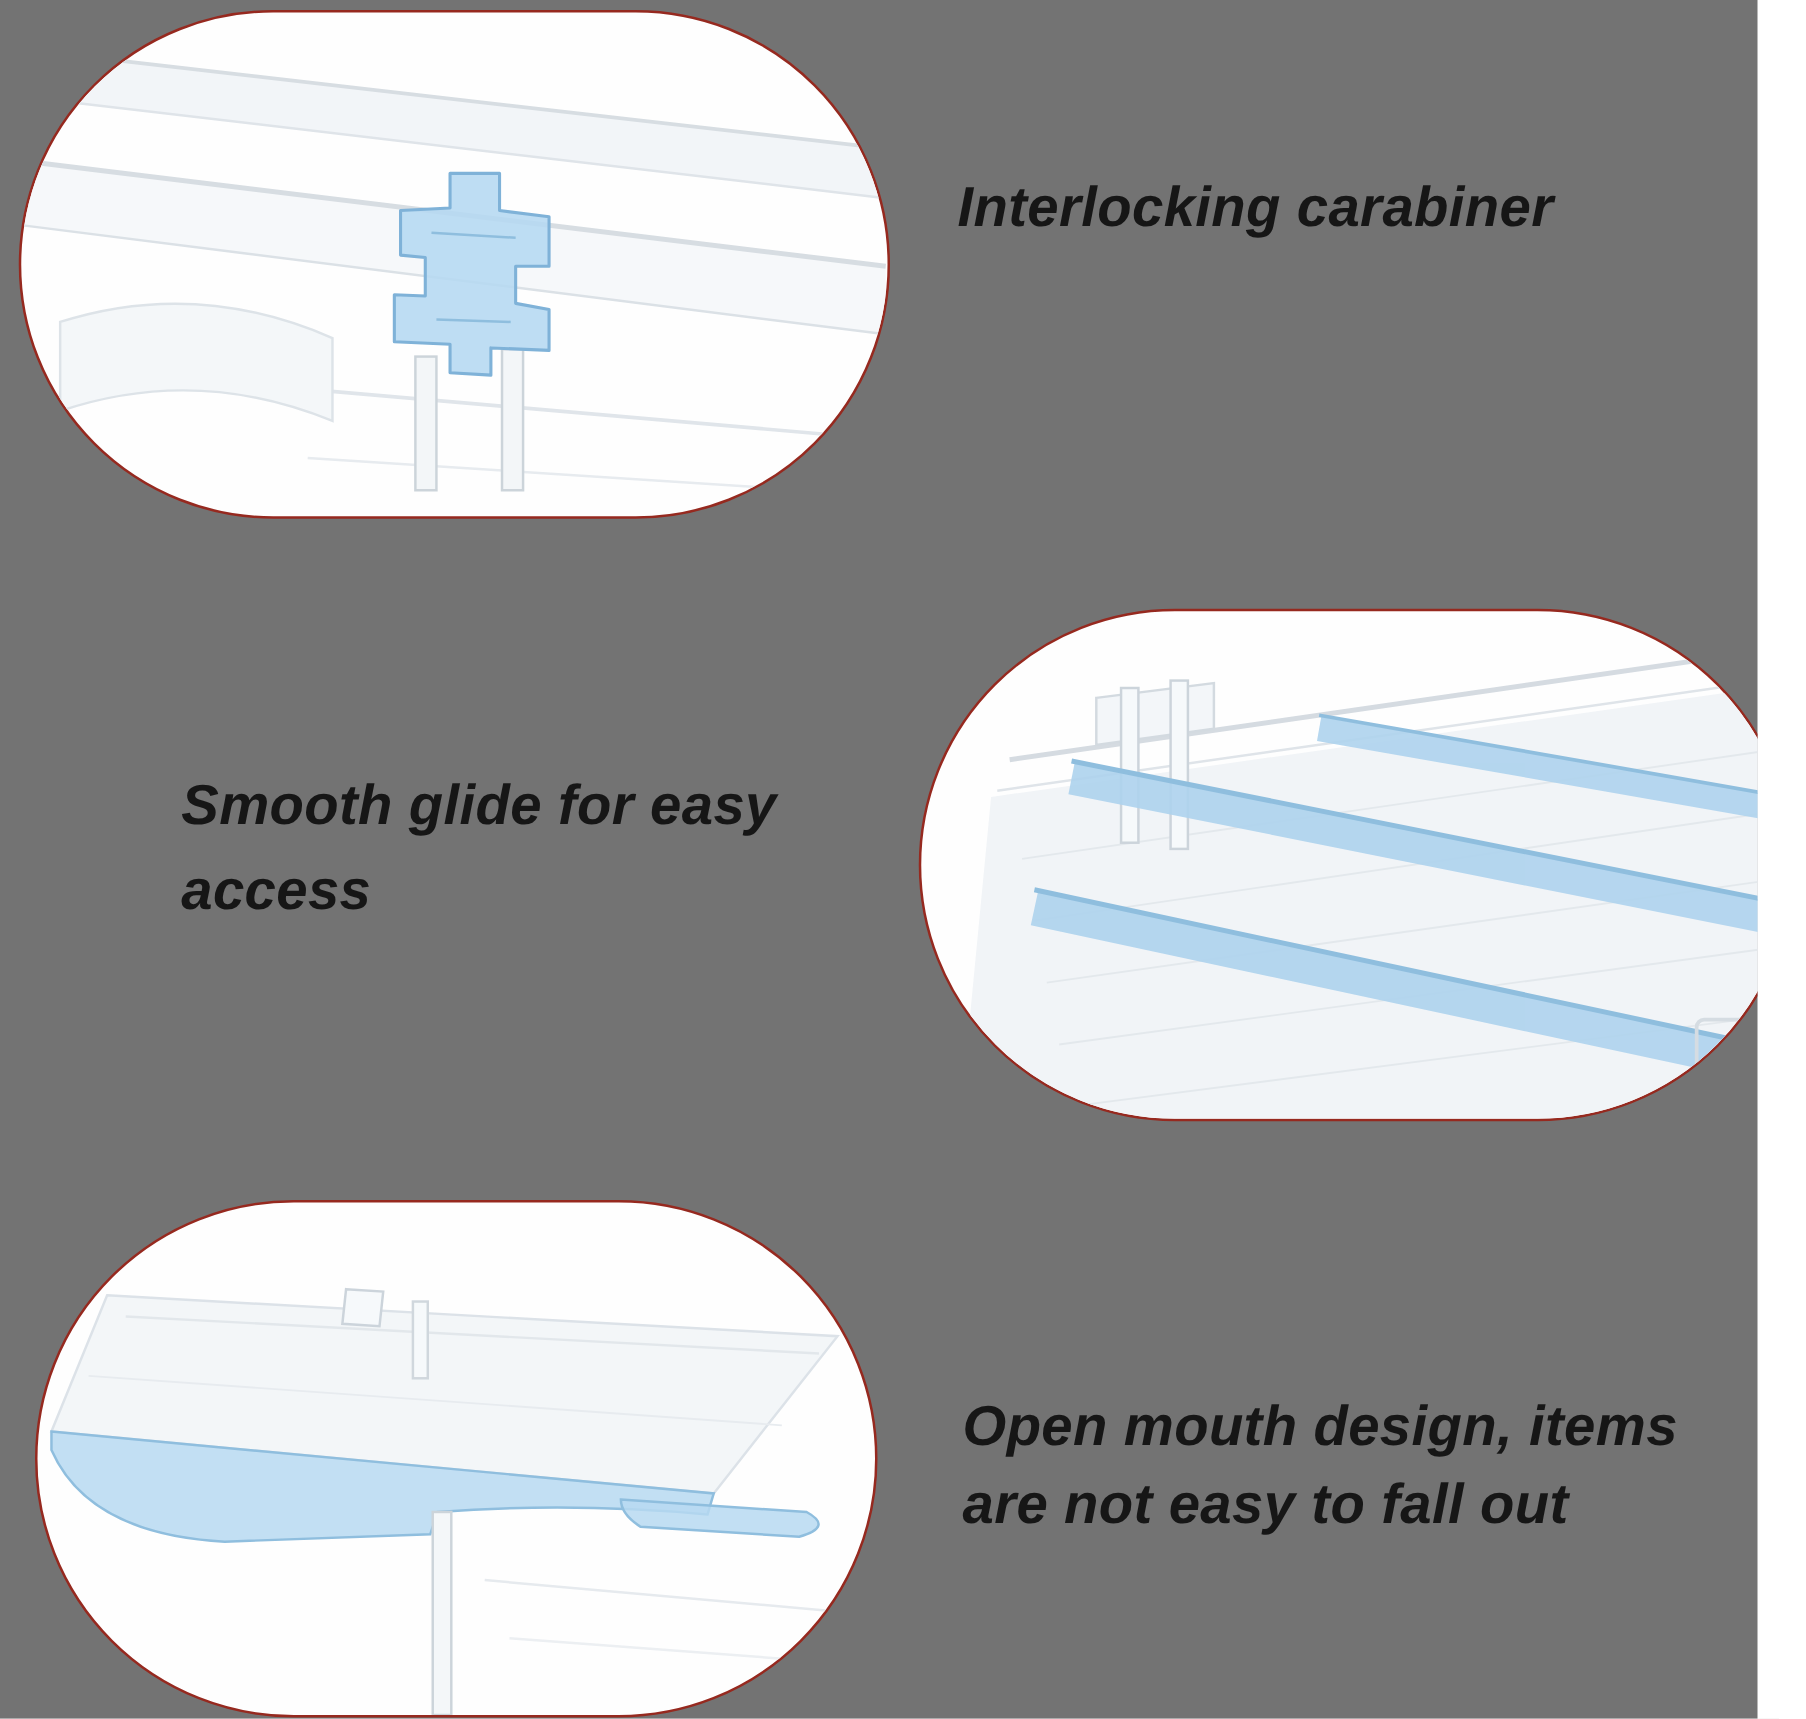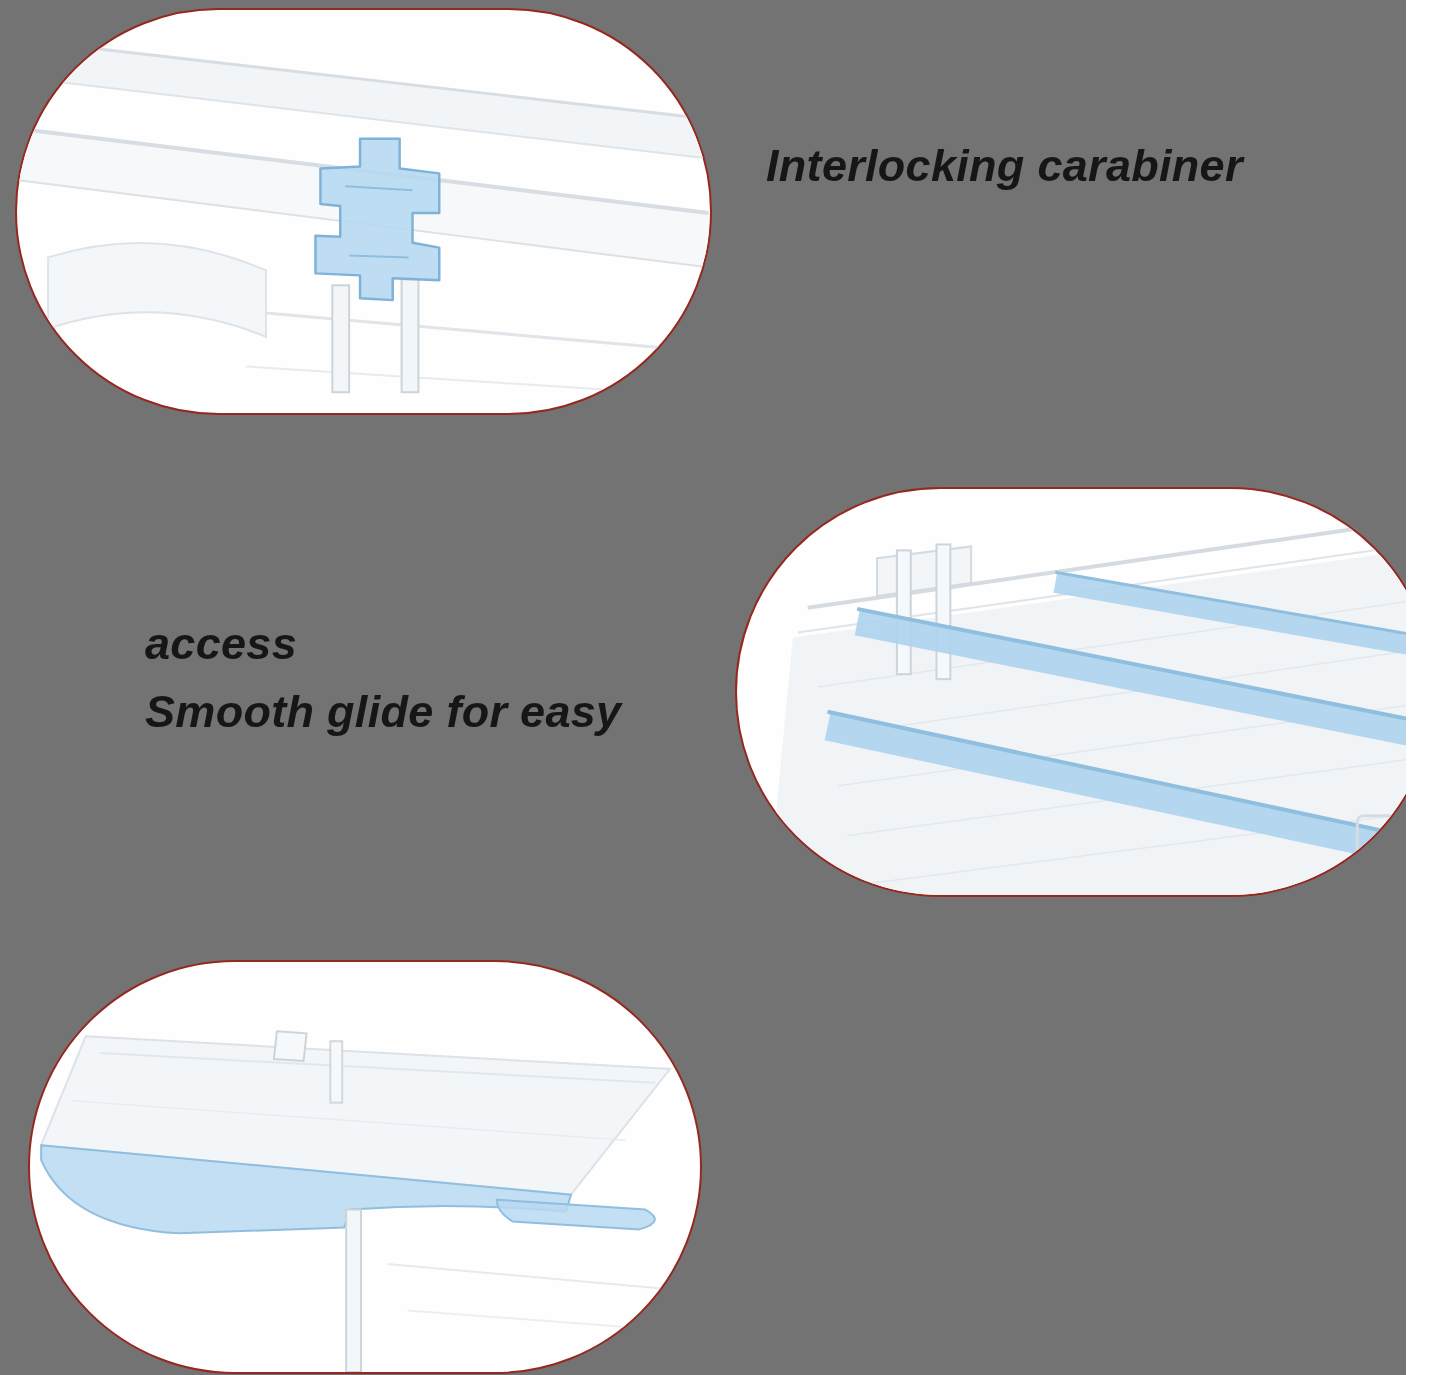--- a/index.html
+++ b/index.html
@@ -100,22 +100,22 @@
         <line x1="120" y1="121" x2="720" y2="241" stroke="#8fbede" stroke-width="4"></line>
         <line x1="90" y1="240" x2="720" y2="375" stroke="#aed3ee" stroke-width="28" opacity="0.9"></line>
         <line x1="90" y1="225" x2="720" y2="360" stroke="#8fbede" stroke-width="4"></line>
       </g>
 
       <line x1="688" y1="55" x2="700" y2="410" stroke="#d8dee4" stroke-width="3"></line>
       <rect x="625" y="330" width="44" height="60" rx="6" fill="none" stroke="#d5dce2" stroke-width="3"></rect>
     </svg>
   </div>
   <div class="caption" id="caption-2">
+    <span class="line">Smooth glide for easy</span>
     <span class="line">access</span>
-    <span class="line">Smooth glide for easy</span>
   </div>
 
   <div class="pill" id="pill-3">
     <svg viewBox="0 0 674 414" aria-hidden="true">
 
       <polygon points="55,75 645,108 545,235 10,185" fill="#f3f6f8" stroke="#dce2e8" stroke-width="2"></polygon>
       <line x1="70" y1="92" x2="630" y2="122" stroke="#e2e7eb" stroke-width="2"></line>
       <line x1="40" y1="140" x2="600" y2="180" stroke="#e7ebef" stroke-width="1.5"></line>
 
       <path d="M248,70 l30,2 l-3,28 l-30,-2 z" fill="#f6f9fb" stroke="#ccd4db" stroke-width="2"></path>
@@ -124,15 +124,17 @@
       <path d="M10,185 L545,235 L540,252 Q430,242 322,250 L316,268 L150,274 Q40,268 10,200 Z" fill="#b7d9f1" fill-opacity="0.85" stroke="#8fbede" stroke-width="2"></path>
       <path d="M470,240 L620,250 Q642,262 614,270 L486,262 Q470,252 470,240 Z" fill="#b7d9f1" fill-opacity="0.85" stroke="#8fbede" stroke-width="2"></path>
 
       <rect x="318" y="250" width="15" height="164" fill="#f4f7f9" stroke="#ccd4da" stroke-width="2"></rect>
 
       <line x1="360" y1="305" x2="674" y2="333" stroke="#e6eaee" stroke-width="2"></line>
       <line x1="380" y1="352" x2="674" y2="374" stroke="#eceff2" stroke-width="2"></line>
     </svg>
   </div>
   <div class="caption" id="caption-3">
+    <span class="line">Open mouth design, items</span>
+    <span class="line">are not easy to fall out</span>
   </div>
 
 </div>
 
 </body></html>

